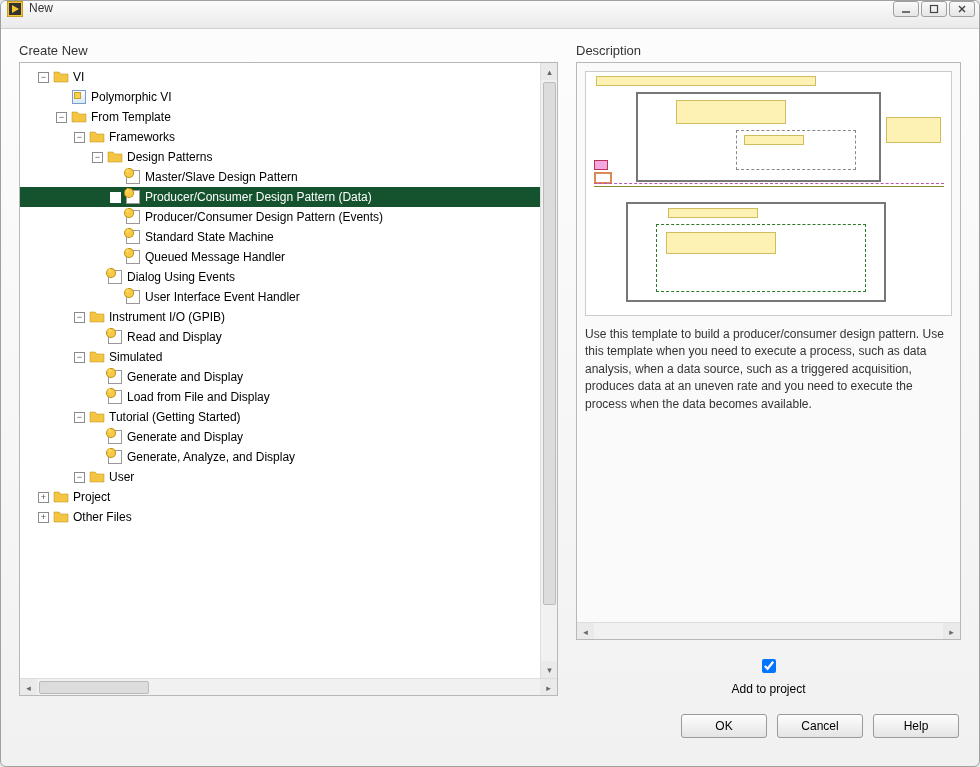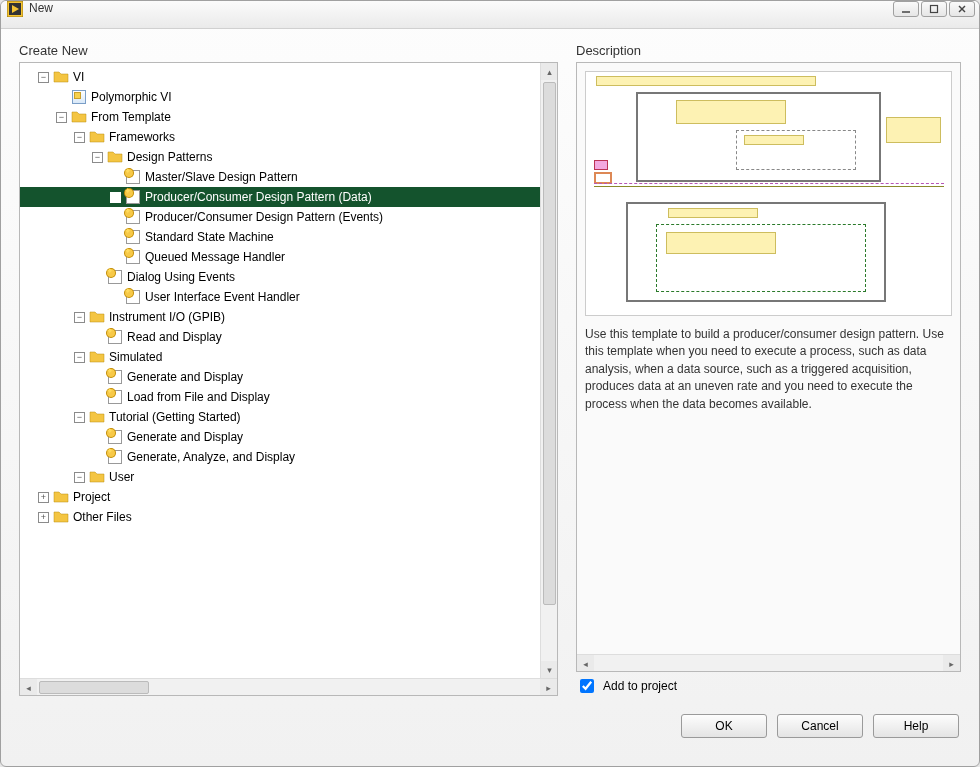--- a/index.html
+++ b/index.html
@@ -196,24 +196,25 @@
     font-size:12px;
   }
   .desc-hscroll {
     height:17px;
     background:#f1f1f1;
     border-top:1px solid #ddd;
     margin: 0 -8px -8px -8px;
     display:flex;
   }
   .checkbox-row {
-    margin-top: 4px;
+    margin-top: 16px;
     display:flex;
     align-items:center;
     gap:6px;
+    flex-direction:column;
   }
   .checkbox-row input { width:14px;height:14px; }
   .buttons {
     display:flex;
     justify-content:flex-end;
     gap:10px;
     padding: 14px 20px 28px;
   }
   .btn {
     min-width: 86px;

